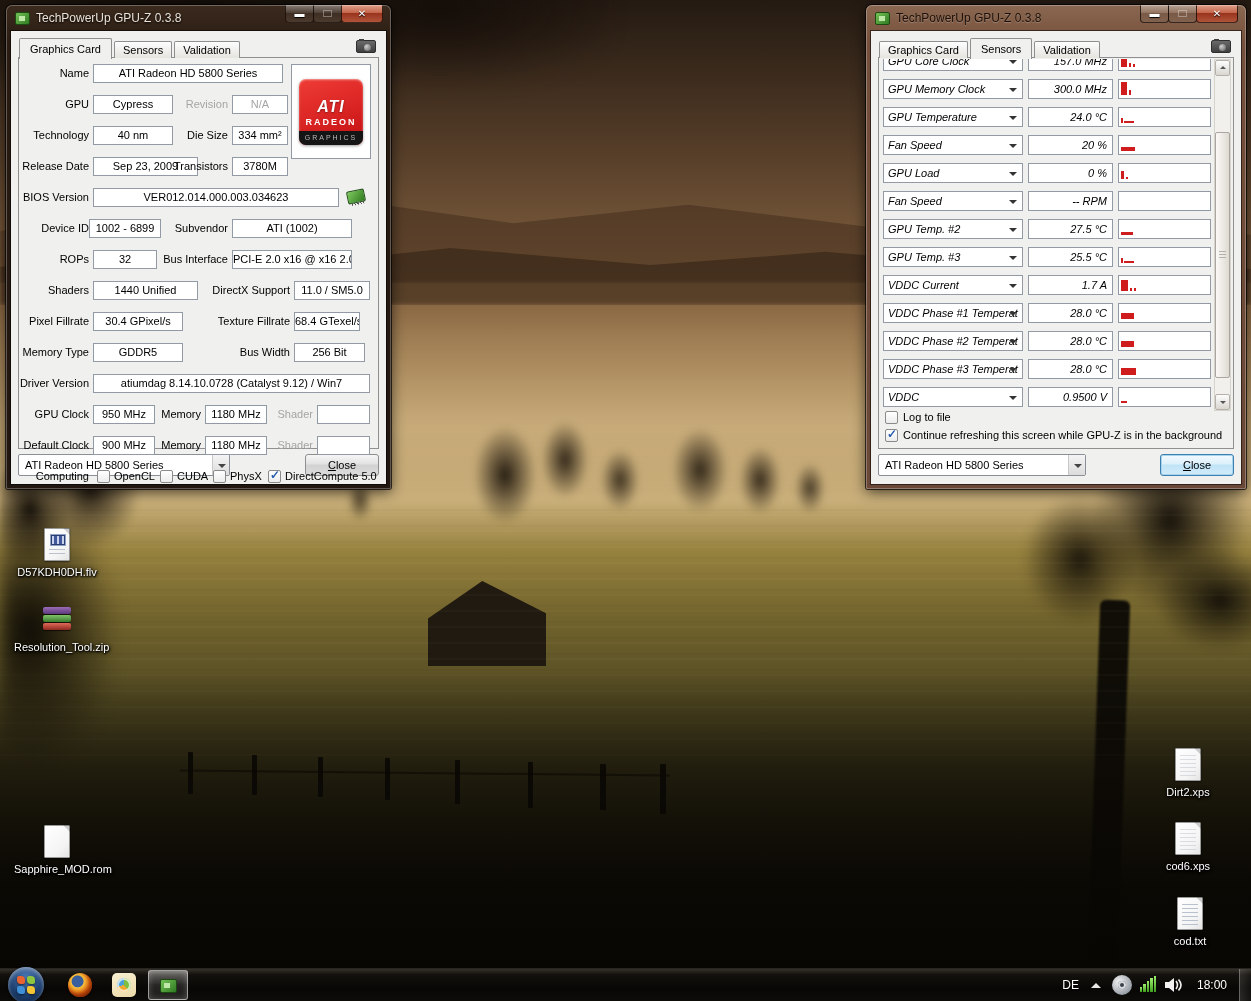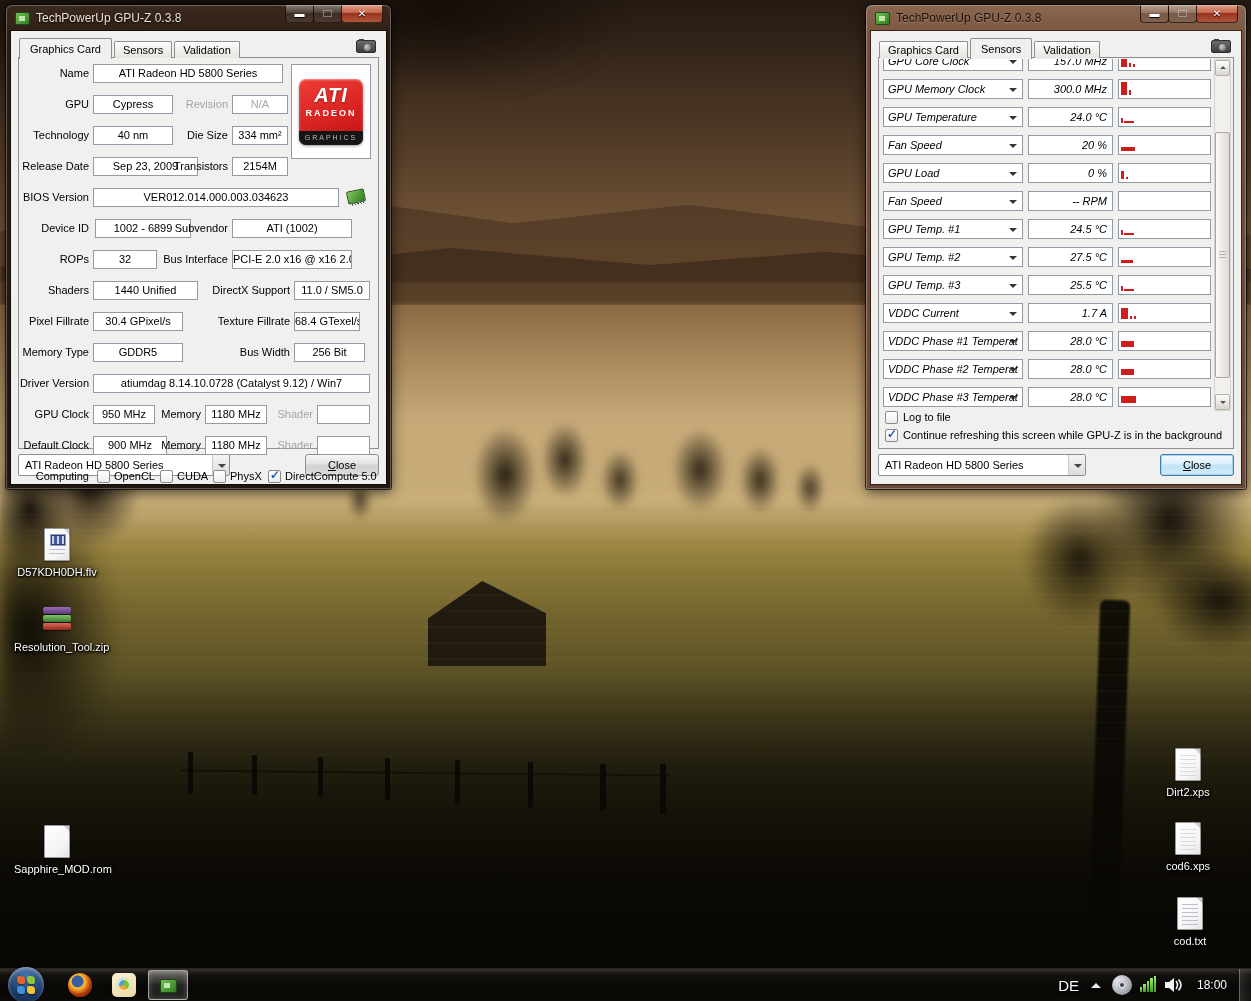--- a/index.html
+++ b/index.html
@@ -116,21 +116,21 @@
   .gcrow{position:relative;height:19px;margin-bottom:12px;}
   .flbl{position:absolute;top:0;height:19px;line-height:19px;text-align:right;}
   .fval{position:absolute;top:0;height:19px;line-height:17px;text-align:center;background:#fff;
     border:1px solid #919aa5;overflow:hidden;white-space:nowrap;}
   .fval.gray,.flbl.gray{color:#a5a5a5;}
   .ati-box{position:absolute;left:272px;top:6px;width:80px;height:95px;background:#fff;border:1px solid #919aa5;
     display:flex;align-items:center;justify-content:center;}
   .ati-logo{width:64px;height:66px;background:linear-gradient(160deg,#f03c36,#c40f12);border-radius:7px;
     box-shadow:inset 0 1px 2px rgba(255,255,255,.5),0 1px 3px rgba(0,0,0,.4);position:relative;overflow:hidden;
     text-align:center;color:#fff;}
-  .ati-word{font-style:italic;font-weight:bold;font-size:20px;letter-spacing:1px;margin-top:5px;text-shadow:0 1px 2px rgba(0,0,0,.4);}
+  .ati-word{font-style:italic;font-weight:bold;font-size:16px;letter-spacing:1px;margin-top:19px;text-shadow:0 1px 2px rgba(0,0,0,.4);}
   .radeon-word{font-weight:bold;font-size:9px;letter-spacing:2px;margin-top:1px;}
   .graphics-strip{position:absolute;left:0;right:0;bottom:0;height:14px;background:#151515;color:#b9b9b9;
     font-size:7px;letter-spacing:2px;line-height:14px;}
   .chip-ico{position:absolute;left:328px;top:2px;width:18px;height:13px;transform:rotate(-12deg);
     background:linear-gradient(135deg,#7ec95e,#2e7a1f);border:1px solid #1d4f12;border-radius:2px;}
   .chip-ico::after{content:"";position:absolute;left:2px;bottom:-3px;width:13px;height:3px;
     background:repeating-linear-gradient(90deg,#555 0 1px,transparent 1px 3px);}
   .cbx{position:absolute;top:3px;width:13px;height:13px;background:linear-gradient(180deg,#fff,#ececec);
     border:1px solid #8a8a8a;border-radius:2px;}
   .cbx .mark{display:none;position:absolute;left:1px;top:-3px;color:#2b5eae;font-weight:bold;font-size:12px;}
@@ -193,21 +193,21 @@
   .ff{border-radius:50%;background:radial-gradient(circle at 40% 35%,#3a5f9e 0 26%,#f6bf3c 30%,#e86a12 60%,#b63c08 100%);
     box-shadow:inset -2px -3px 4px rgba(120,30,0,.8),0 1px 2px rgba(0,0,0,.6);}
   .msgr{border-radius:5px;background:linear-gradient(160deg,#f8f0d2,#ecd9a8);box-shadow:0 1px 2px rgba(0,0,0,.6);}
   .msgr::after{content:"";position:absolute;left:5px;top:5px;width:14px;height:14px;border-radius:50%;
     background:conic-gradient(#7fbf3f 0 40%,#f0a830 40% 70%,#4aa0d8 70% 100%);box-shadow:inset 0 0 0 2px rgba(255,255,255,.7);}
   .gpuzbtn{position:absolute;left:148px;top:1px;width:40px;height:30px;border:1px solid rgba(220,220,220,.65);border-radius:3px;
     background:linear-gradient(180deg,rgba(255,255,255,.38),rgba(255,255,255,.12) 50%,rgba(120,120,120,.18));
     box-shadow:inset 0 0 6px rgba(255,255,255,.25);}
   .gpuzbtn .gpuz-ico{position:absolute;left:11px;top:8px;width:17px;height:14px;}
   .tray{position:absolute;right:0;top:0;height:32px;display:flex;align-items:center;color:#fff;}
-  .tray .lang{font-size:15px;text-shadow:0 1px 1px #000;padding:0 6px;}
+  .tray .lang{font-size:12px;text-shadow:0 1px 1px #000;padding:0 6px;}
   .tray .uparrow{width:0;height:0;border:5px solid transparent;border-bottom-color:#e8e8e8;margin:0 8px 4px 6px;}
   .trayico{position:relative;width:20px;height:20px;margin:0 3px;}
   .steam{border-radius:50%;background:radial-gradient(circle at 35% 35%,#f2f2f2,#9aa0a8 70%,#60666e);}
   .steam::after{content:"";position:absolute;left:6px;top:6px;width:8px;height:8px;border-radius:50%;
     background:#3a4048;box-shadow:inset 0 0 0 2px #d8dce0;}
   .netbars{display:flex;align-items:flex-end;gap:1px;position:absolute;left:2px;bottom:3px;}
   .netbars i{width:2.5px;background:linear-gradient(180deg,#9ef06a,#3f9e1f);}
   .vol svg{position:absolute;left:0;top:2px;}
   .clock{font-size:12px;text-shadow:0 1px 1px #000;padding:0 12px 0 10px;}
   .showdesk{width:12px;height:32px;border-left:1px solid rgba(255,255,255,.35);
@@ -323,30 +323,30 @@
         <div class="gcrow">
           <span class="flbl" style="left:0;width:70px">Technology</span>
           <span class="fval" style="left:74px;width:80px">40 nm</span>
           <span class="flbl" style="left:150px;width:59px">Die Size</span>
           <span class="fval" style="left:213px;width:56px">334 mm²</span>
         </div>
         <div class="gcrow">
           <span class="flbl" style="left:0;width:70px">Release Date</span>
           <span class="fval" style="left:74px;width:105px">Sep 23, 2009</span>
           <span class="flbl" style="left:140px;width:69px">Transistors</span>
-          <span class="fval" style="left:213px;width:56px">2154M</span>
+          <span class="fval" style="left:213px;width:56px">3780M</span>
         </div>
         <div class="gcrow">
           <span class="flbl" style="left:0;width:70px">BIOS Version</span>
           <span class="fval" style="left:74px;width:246px">VER012.014.000.003.034623</span>
           <span class="chip-ico"></span>
         </div>
         <div class="gcrow">
           <span class="flbl" style="left:0;width:70px">Device ID</span>
-          <span class="fval" style="left:76px;width:96px">1002 - 6899</span>
+          <span class="fval" style="left:70px;width:72px">1002 - 6899</span>
           <span class="flbl" style="left:140px;width:69px">Subvendor</span>
           <span class="fval" style="left:213px;width:120px">ATI (1002)</span>
         </div>
         <div class="gcrow">
           <span class="flbl" style="left:0;width:70px">ROPs</span>
           <span class="fval" style="left:74px;width:64px">32</span>
           <span class="flbl" style="left:130px;width:79px">Bus Interface</span>
           <span class="fval" style="left:213px;width:120px">PCI-E 2.0 x16 @ x16 2.0</span>
         </div>
         <div class="gcrow">
@@ -374,21 +374,21 @@
         <div class="gcrow">
           <span class="flbl" style="left:0;width:70px">GPU Clock</span>
           <span class="fval" style="left:74px;width:62px">950 MHz</span>
           <span class="flbl" style="left:138px;width:44px">Memory</span>
           <span class="fval" style="left:186px;width:62px">1180 MHz</span>
           <span class="flbl gray" style="left:252px;width:42px">Shader</span>
           <span class="fval gray" style="left:298px;width:53px"></span>
         </div>
         <div class="gcrow">
           <span class="flbl" style="left:0;width:70px">Default Clock</span>
-          <span class="fval" style="left:74px;width:74px">900 MHz</span>
+          <span class="fval" style="left:74px;width:62px">900 MHz</span>
           <span class="flbl" style="left:138px;width:44px">Memory</span>
           <span class="fval" style="left:186px;width:62px">1180 MHz</span>
           <span class="flbl gray" style="left:252px;width:42px">Shader</span>
           <span class="fval gray" style="left:298px;width:53px"></span>
         </div>
         <div class="gcrow">
           <span class="flbl" style="left:0;width:70px">Computing</span>
           <span class="cbx" style="left:78px"></span>
           <span class="cbx-lbl" style="left:95px">OpenCL</span>
           <span class="cbx" style="left:141px"></span>
@@ -488,28 +488,20 @@
                 <div class="gbar" style="width: 2px; height: 2px; margin-left: 2px;"></div>
               </div>
   </div>
 
   <div class="srow">
     <div class="sname"><span class="s-name">Fan Speed</span></div>
     <div class="svalue s-value">-- RPM</div>
     <div class="sgraph s-graph"></div>
   </div>
 
-  <div class="srow">
-    <div class="sname"><span class="s-name">GPU Temp. #1</span></div>
-    <div class="svalue s-value">24.5 °C</div>
-    <div class="sgraph s-graph">
-                <div class="gbar" style="width: 2px; height: 5px; margin-left: 0px;"></div>
-                <div class="gbar" style="width: 10px; height: 2px; margin-left: 1px;"></div>
-              </div>
-  </div>
 
   <div class="srow">
     <div class="sname"><span class="s-name">GPU Temp. #2</span></div>
     <div class="svalue s-value">27.5 °C</div>
     <div class="sgraph s-graph">
                 <div class="gbar" style="width: 12px; height: 3px; margin-left: 0px;"></div>
               </div>
   </div>
 
   <div class="srow">

